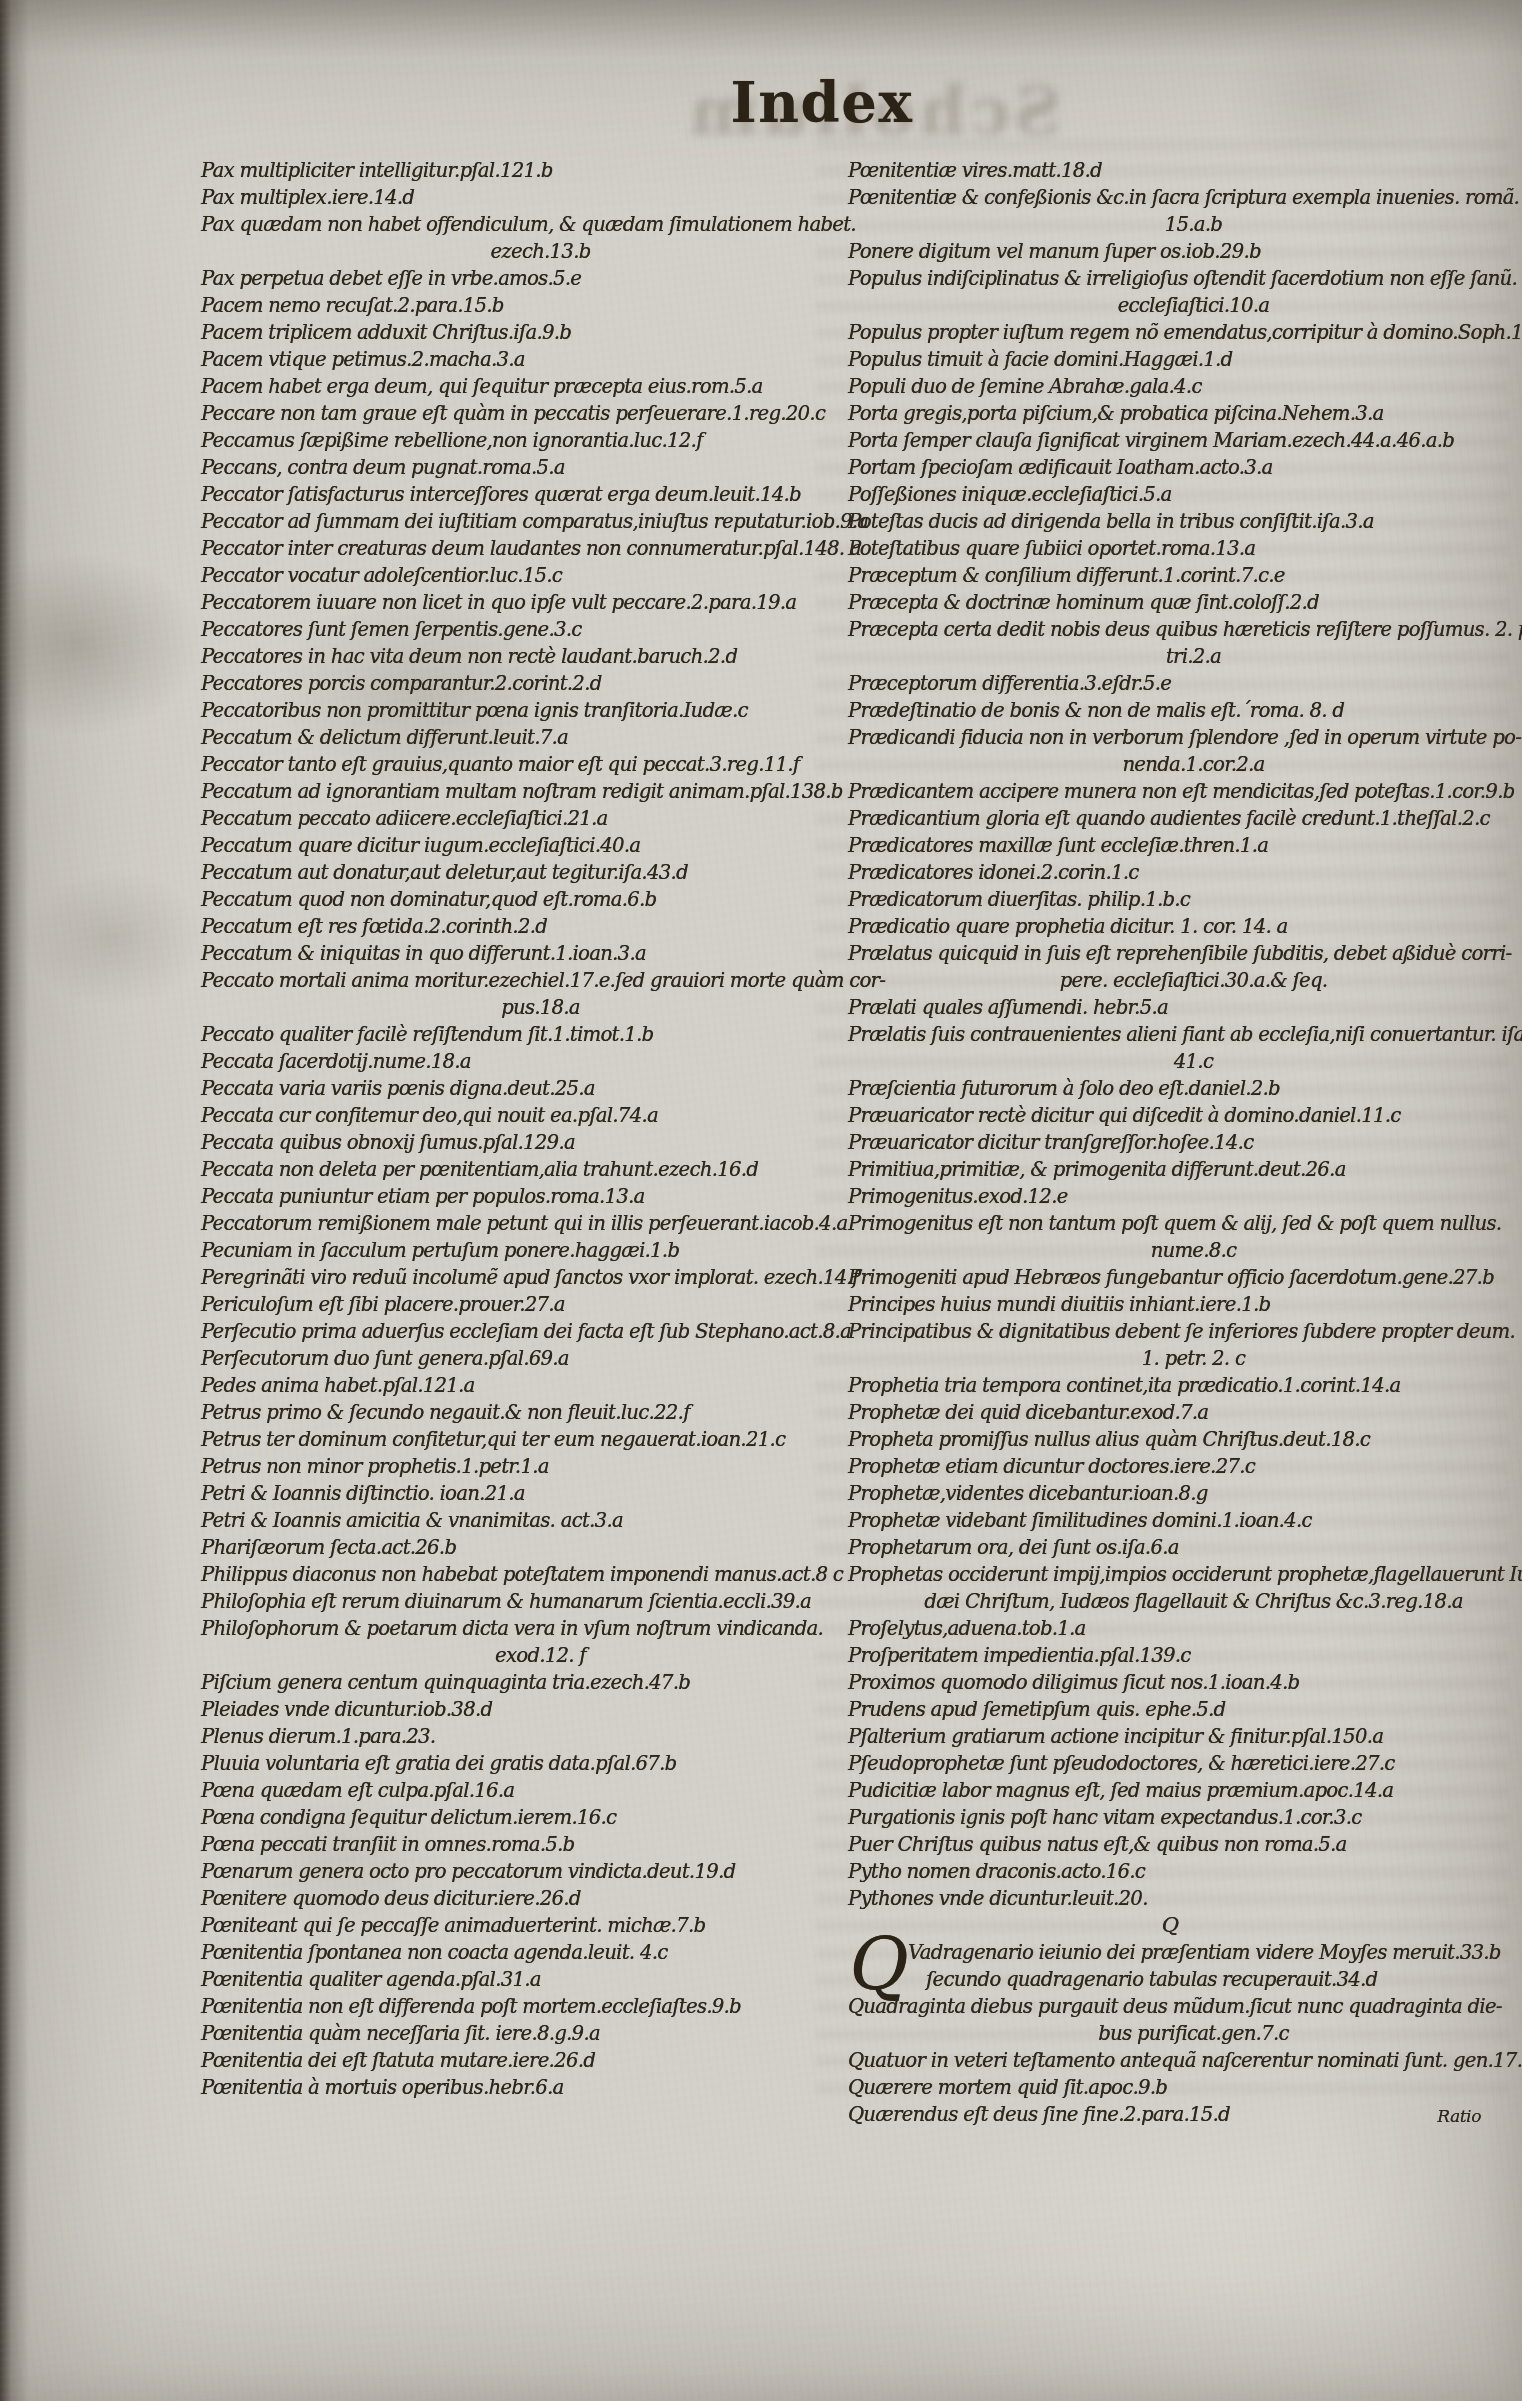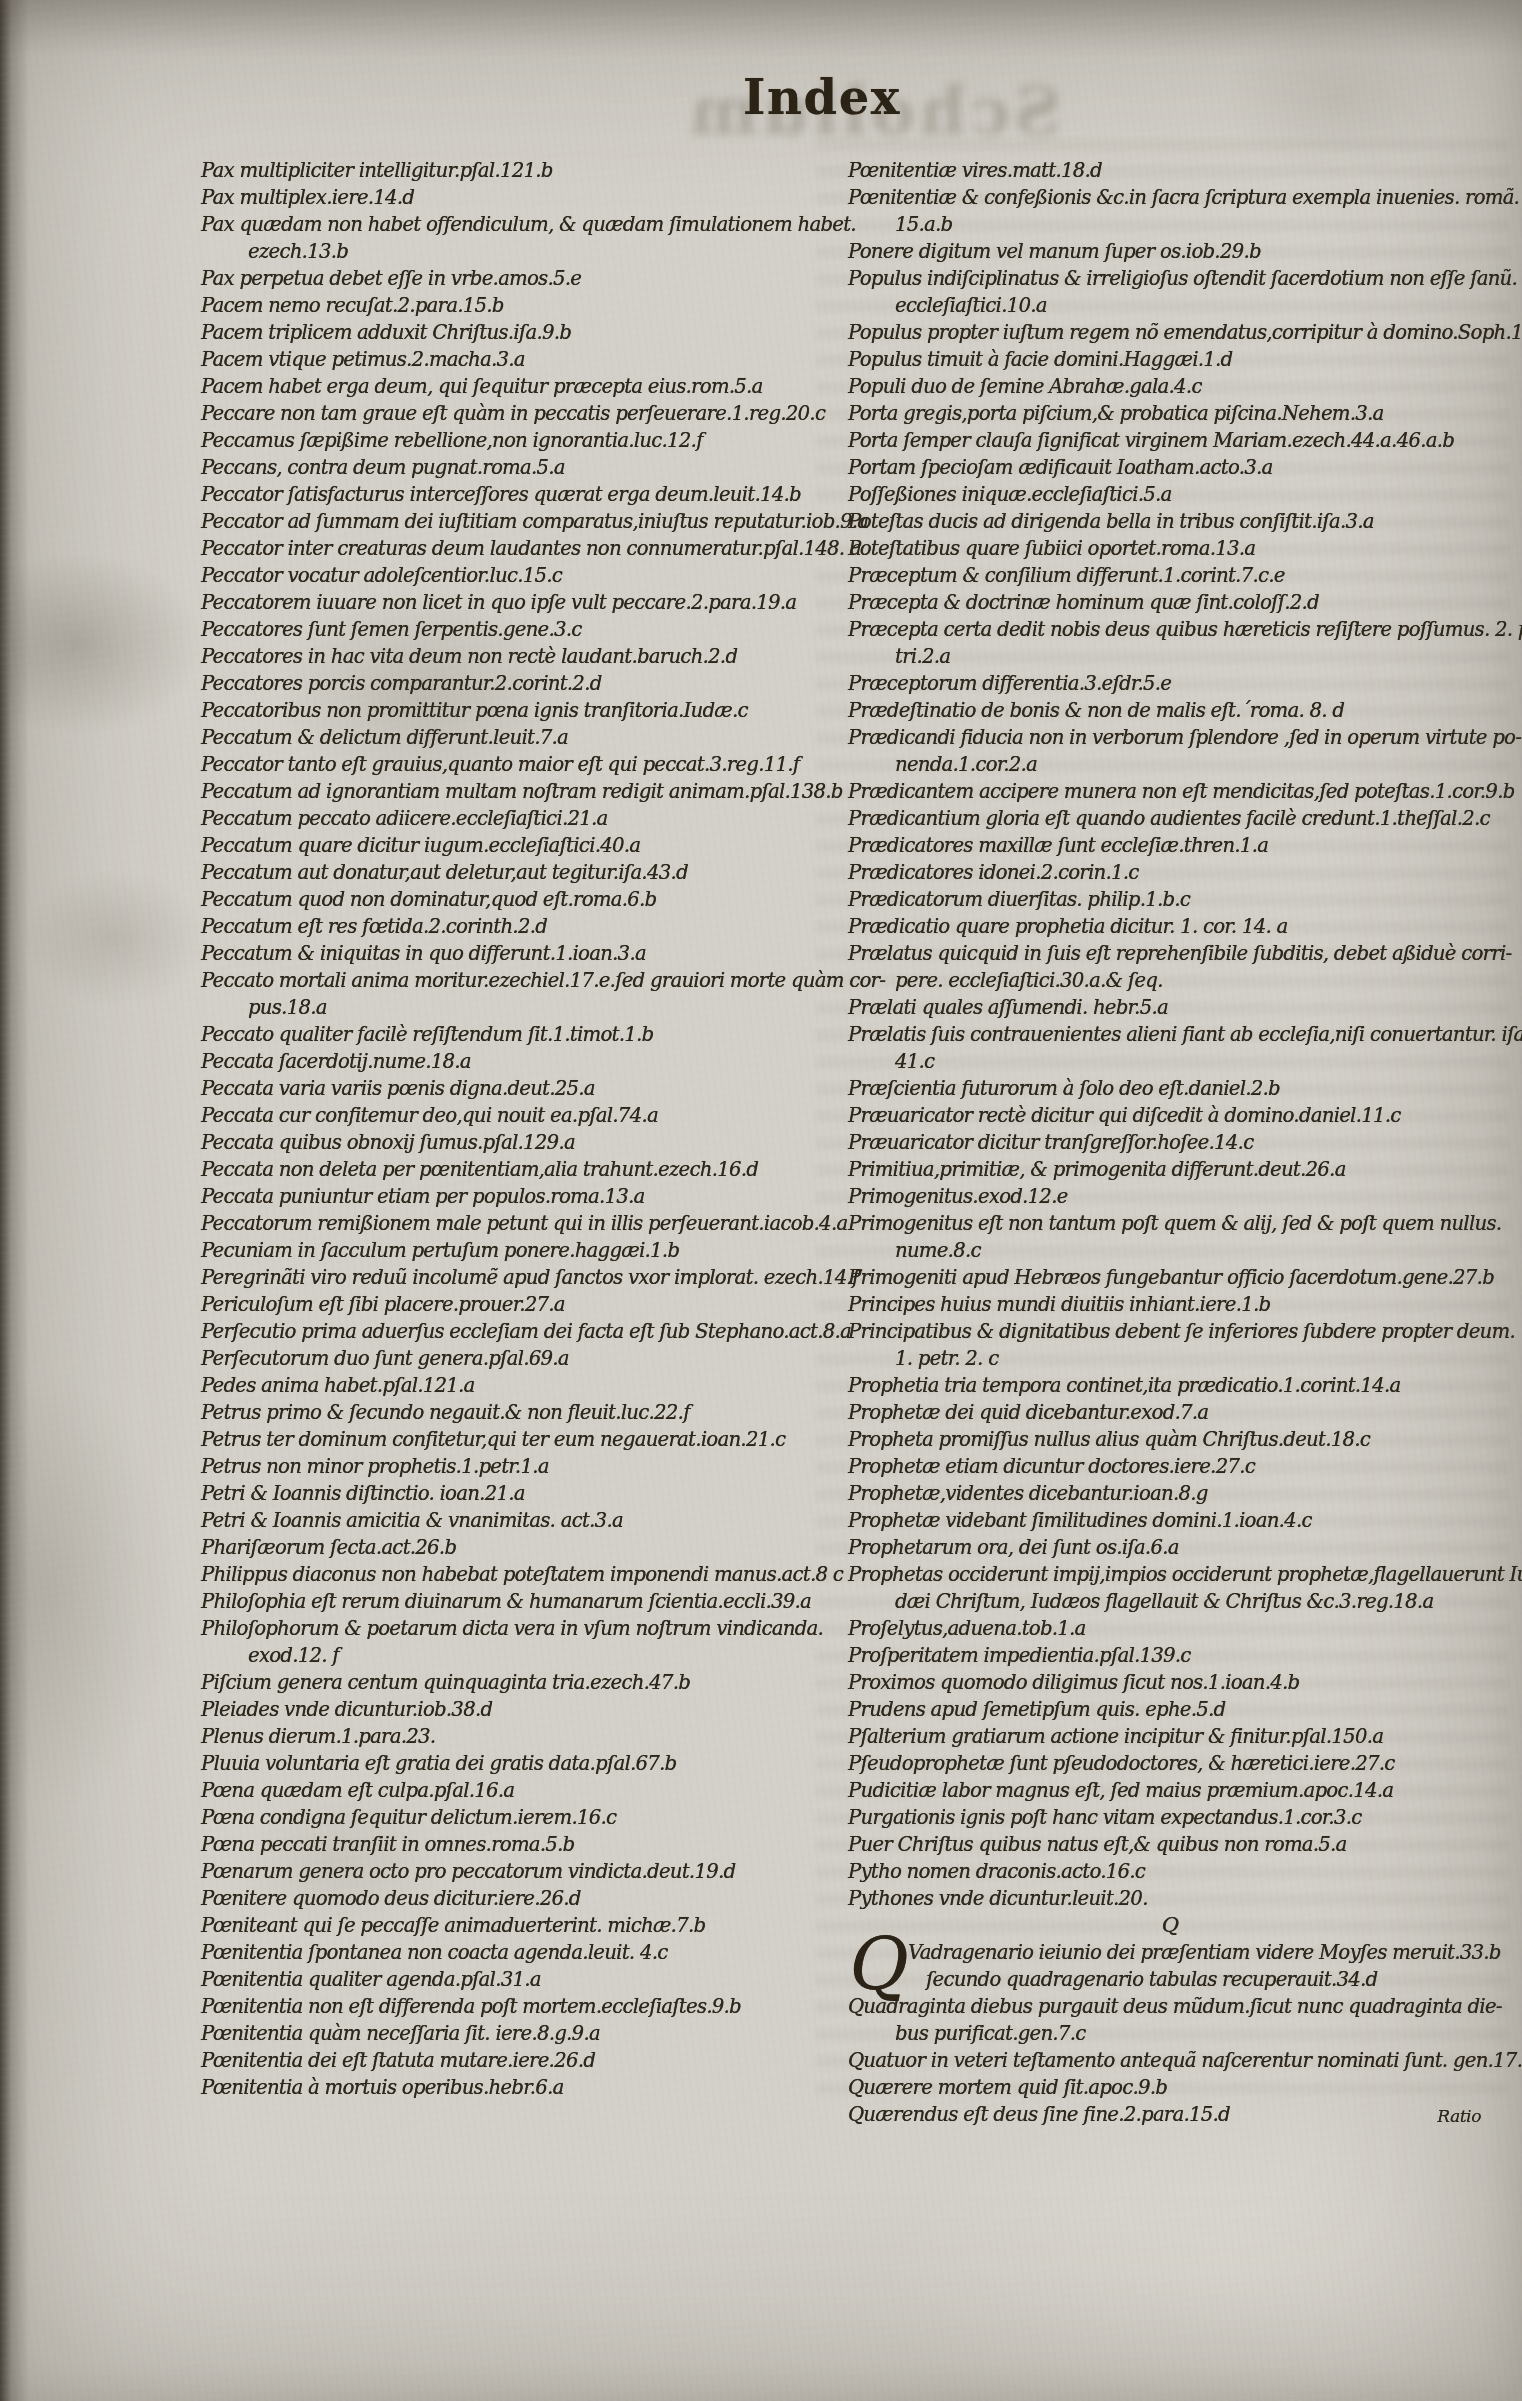--- a/index.html
+++ b/index.html
@@ -24,28 +24,28 @@
     background:
       repeating-linear-gradient(83deg, rgba(120,114,102,.045) 0 2.4px, rgba(0,0,0,0) 2.4px 7.3px),
       repeating-linear-gradient(-7deg, rgba(235,233,228,.05) 0 3.3px, rgba(0,0,0,0) 3.3px 9px);}
   .ghost-heading{position:absolute;left:718px;top:73px;width:343px;
     font-size:65px;font-weight:bold;color:rgba(108,100,86,.33);
     transform:scaleX(-1);filter:blur(4.9px);letter-spacing:4.1px;}
   .ghost-lines{position:absolute;left:816px;top:139px;width:693px;height:1958px;
     pointer-events:none;filter:blur(2.4px);
     background:repeating-linear-gradient(180deg, rgba(105,98,85,.055) 0 11.4px, rgba(105,98,85,0) 11.4px 27px);}
   .title{position:absolute;top:69px;left:122px;right:0;margin:0;text-align:center;
-    font-size:48px;font-weight:700;letter-spacing:1.6px;color:#2b2316;
+    font-size:56px;font-weight:700;letter-spacing:1.6px;color:#2b2316;
     text-shadow:0 0 0.8px rgba(43,35,22,.55);}
   .col{position:absolute;top:157px;font-style:italic;font-size:19.6px;line-height:27px;
     letter-spacing:-0.7px;color:#2d261b;text-shadow:0.2px 0 0 rgba(45,38,27,.75), 0 0 0.8px rgba(45,38,27,.25);}
   .col-left{left:201px;width:632px;}
   .col-right{left:848px;width:644px;}
   .entry .line{white-space:nowrap;}
-  .line.cont{padding-left:47px;}
+  .line.cont{padding-left:47px;text-align:center;}
   .q-heading{text-align:center;white-space:nowrap;font-size:21px;}
   .q-entry{position:relative;}
   .q-entry .dropcap{position:absolute;left:1.6px;top:3.3px;font-size:72px;line-height:47px;
     font-style:italic;color:#2a2316;}
   .q-entry .qline1{white-space:nowrap;padding-left:60px;}
   .q-entry .qline2{white-space:nowrap;padding-left:78px;}
   .catchword{position:absolute;top:2106px;left:848px;width:633px;text-align:right;
     font-style:italic;font-size:17px;color:#2d261b;letter-spacing:-0.4px;
     text-shadow:0.2px 0 0 rgba(45,38,27,.7);}
 </style>

